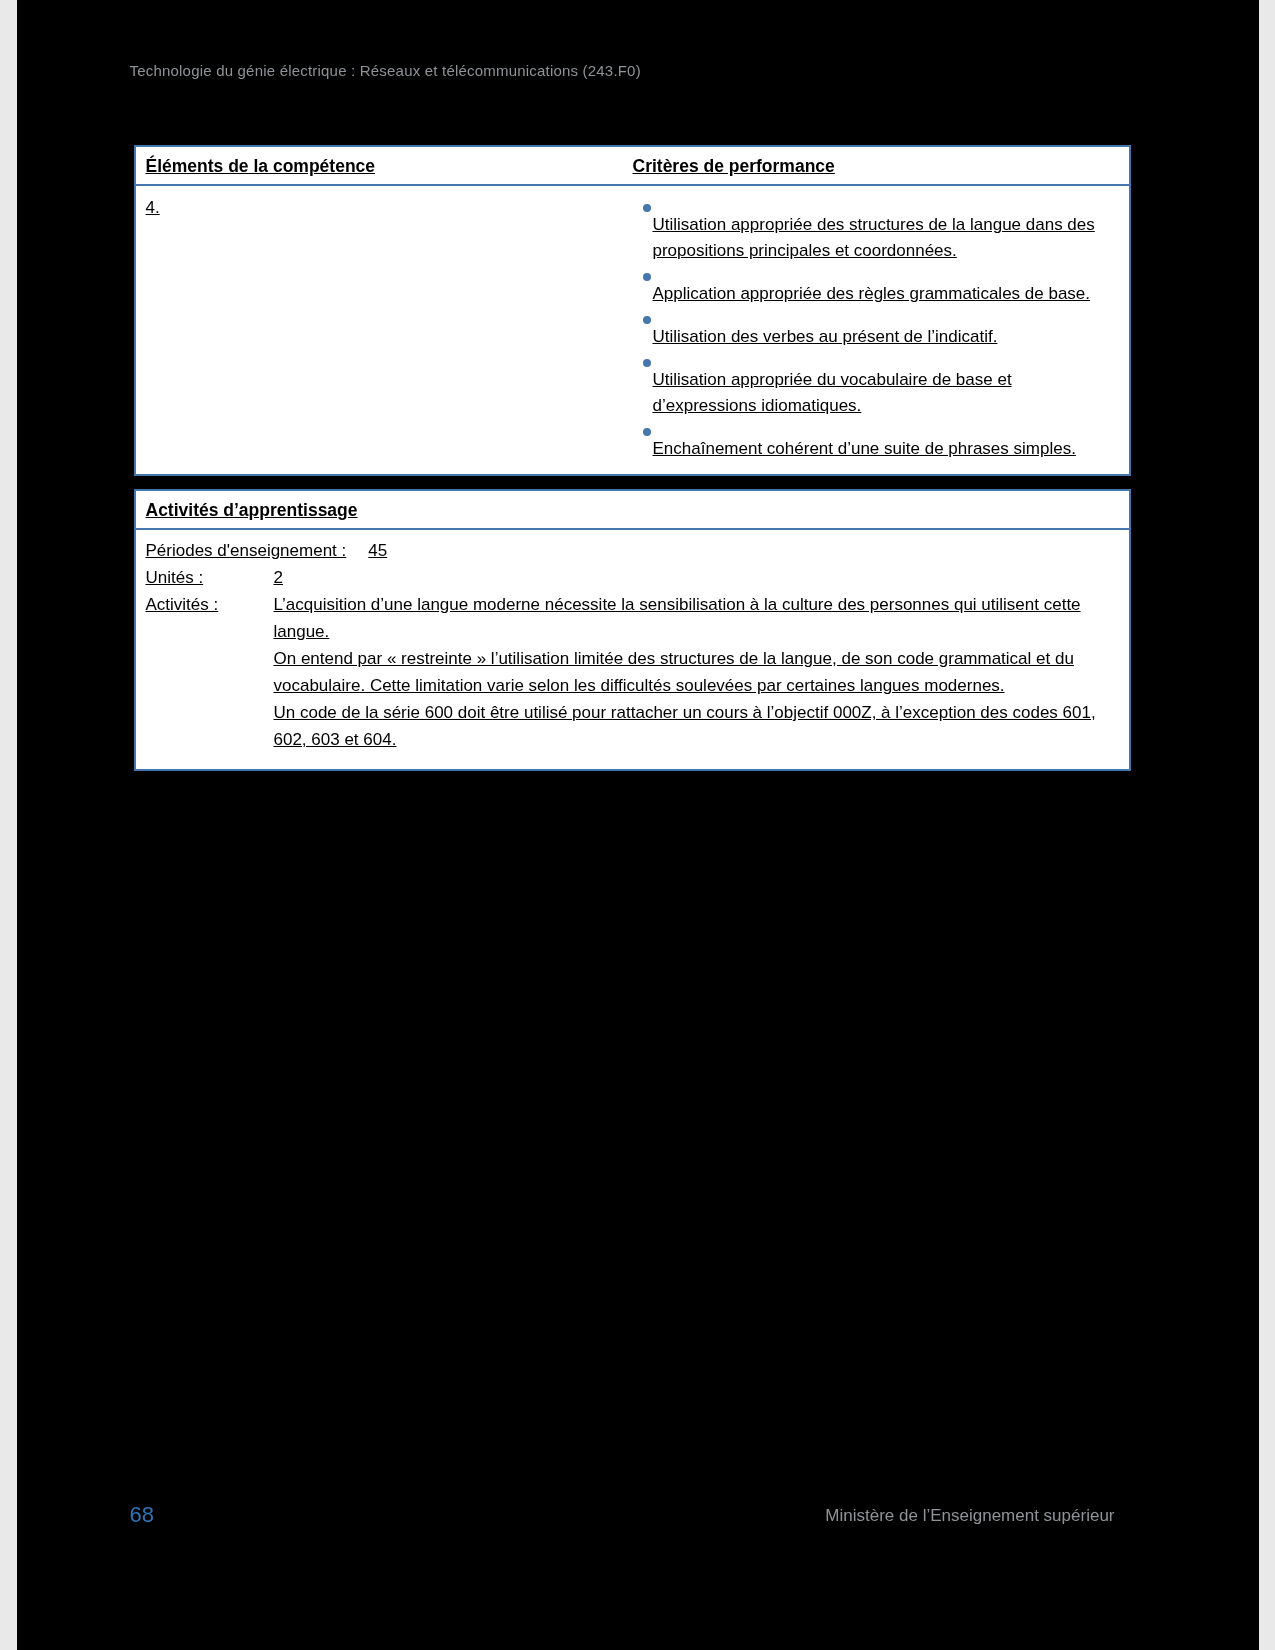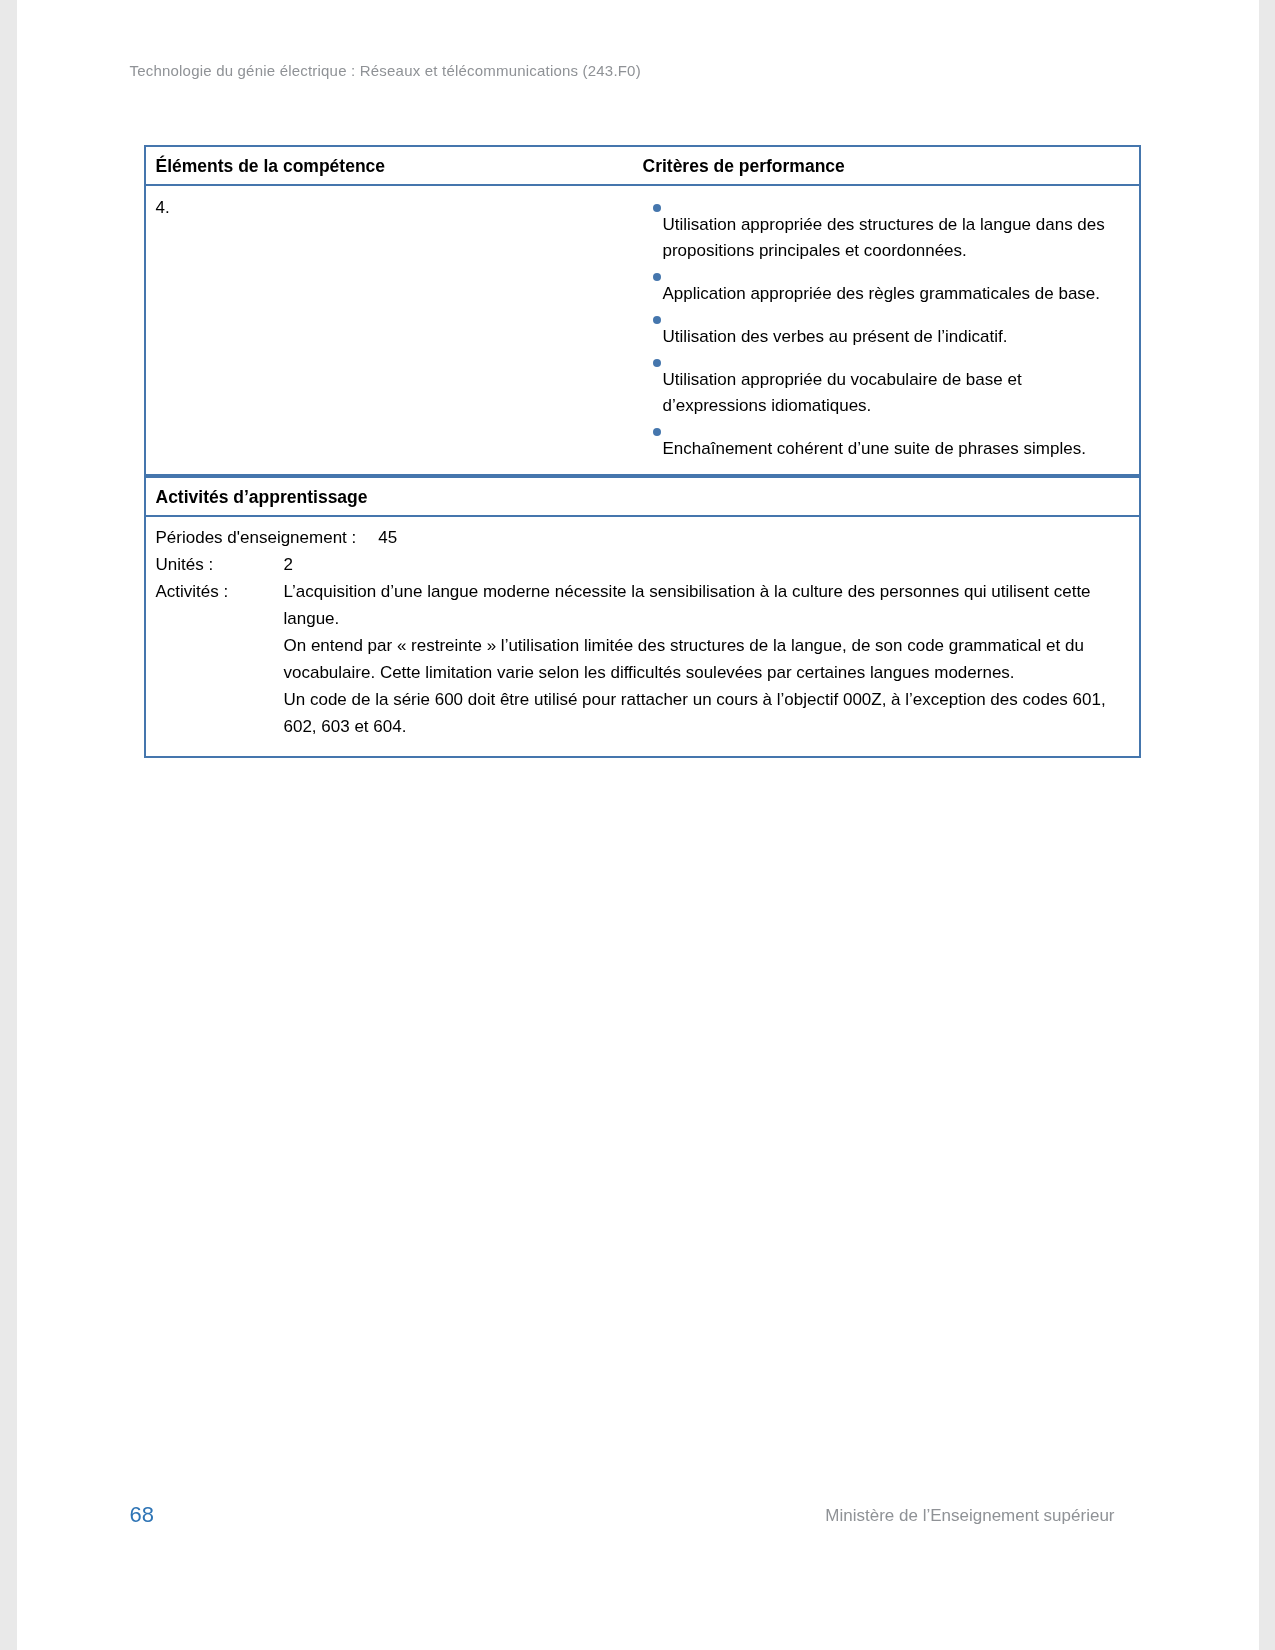--- a/index.html
+++ b/index.html
@@ -2,44 +2,45 @@
 <html><head>
 <meta charset="utf-8">
 <style>
   * { margin: 0; padding: 0; box-sizing: border-box; }
   html, body { background: #e9e9e9; }
   .page {
     position: relative;
     width: 1242px;
     height: 1650px;
     margin: 0 auto;
-    background: #ffffff;
+    background: #000000;
     font-family: "Liberation Sans", sans-serif;
     color: #000000;
     overflow: hidden;
   }
   .running-header {
     position: absolute;
     top: 62px;
     left: 113px;
     font-size: 15px;
     color: #8f9296;
     letter-spacing: 0.2px;
   }
   .content {
     position: absolute;
     top: 145px;
-    left: 127px;
+    left: 117px;
     width: 997px;
+    text-decoration: underline;
   }
   .box {
     border: 2px solid #4576ad;
     background: #ffffff;
   }
-  .box + .box { }
+  .box + .box { margin-top: 13px; }
   .box-header {
     display: flex;
     border-bottom: 2px solid #4576ad;
     font-weight: bold;
     font-size: 17.5px;
     line-height: 22px;
     padding: 8px 0 7px 0;
   }
   .box-header .hcell-left {
     flex: 0 0 495px;

